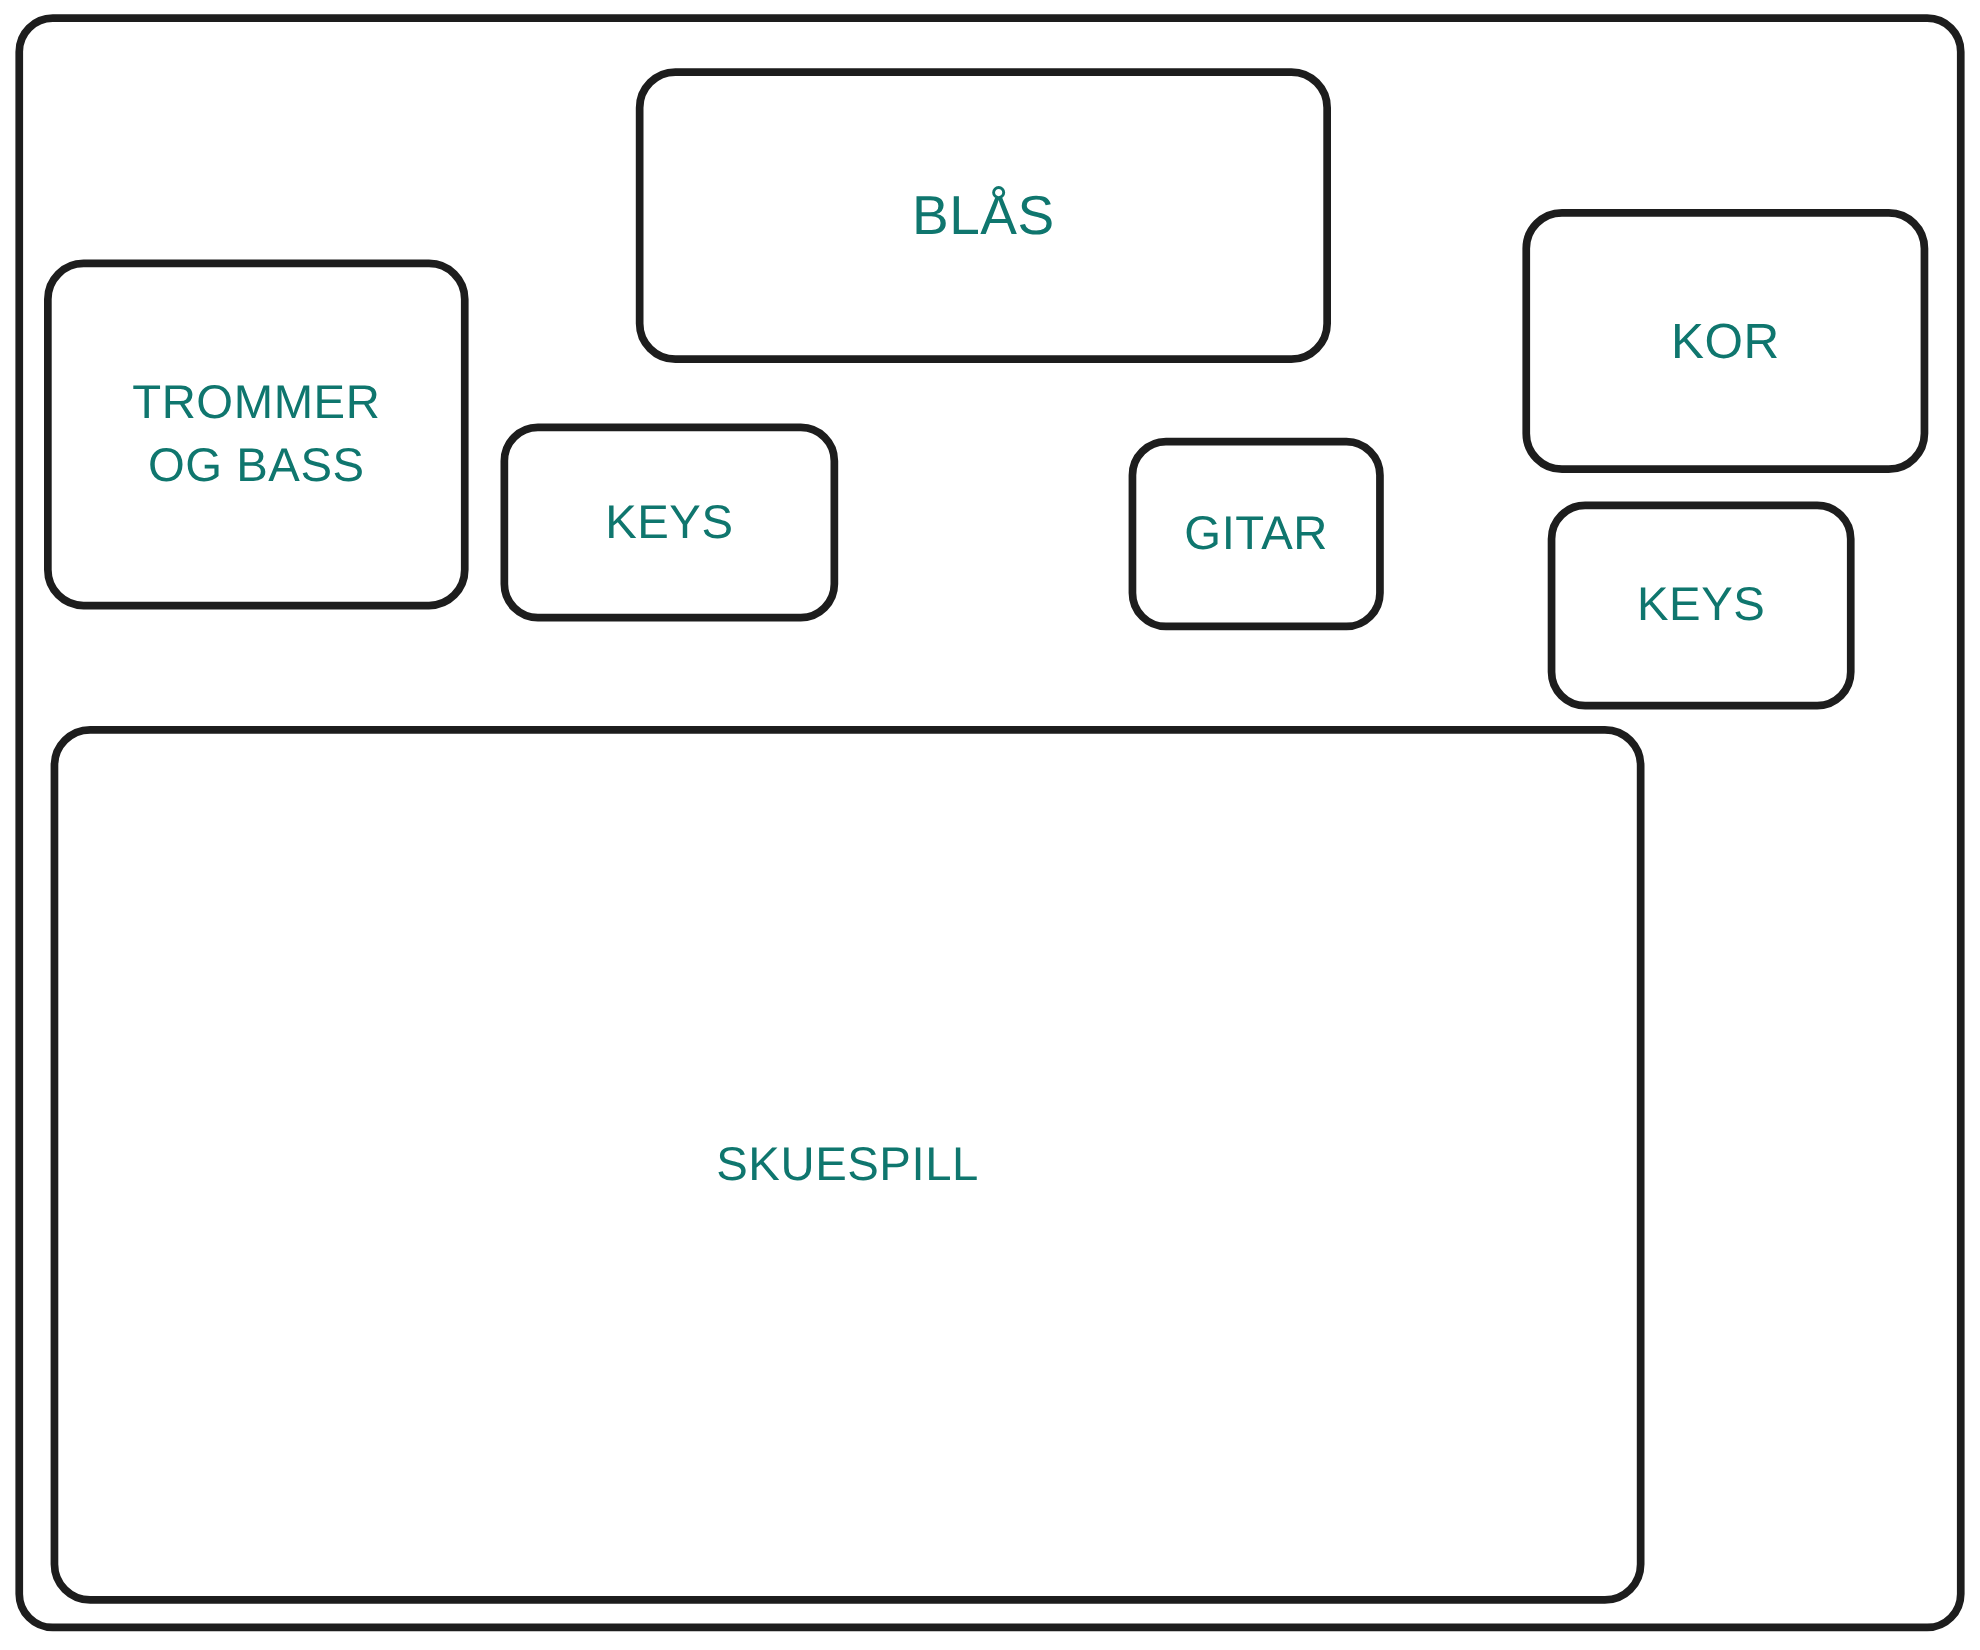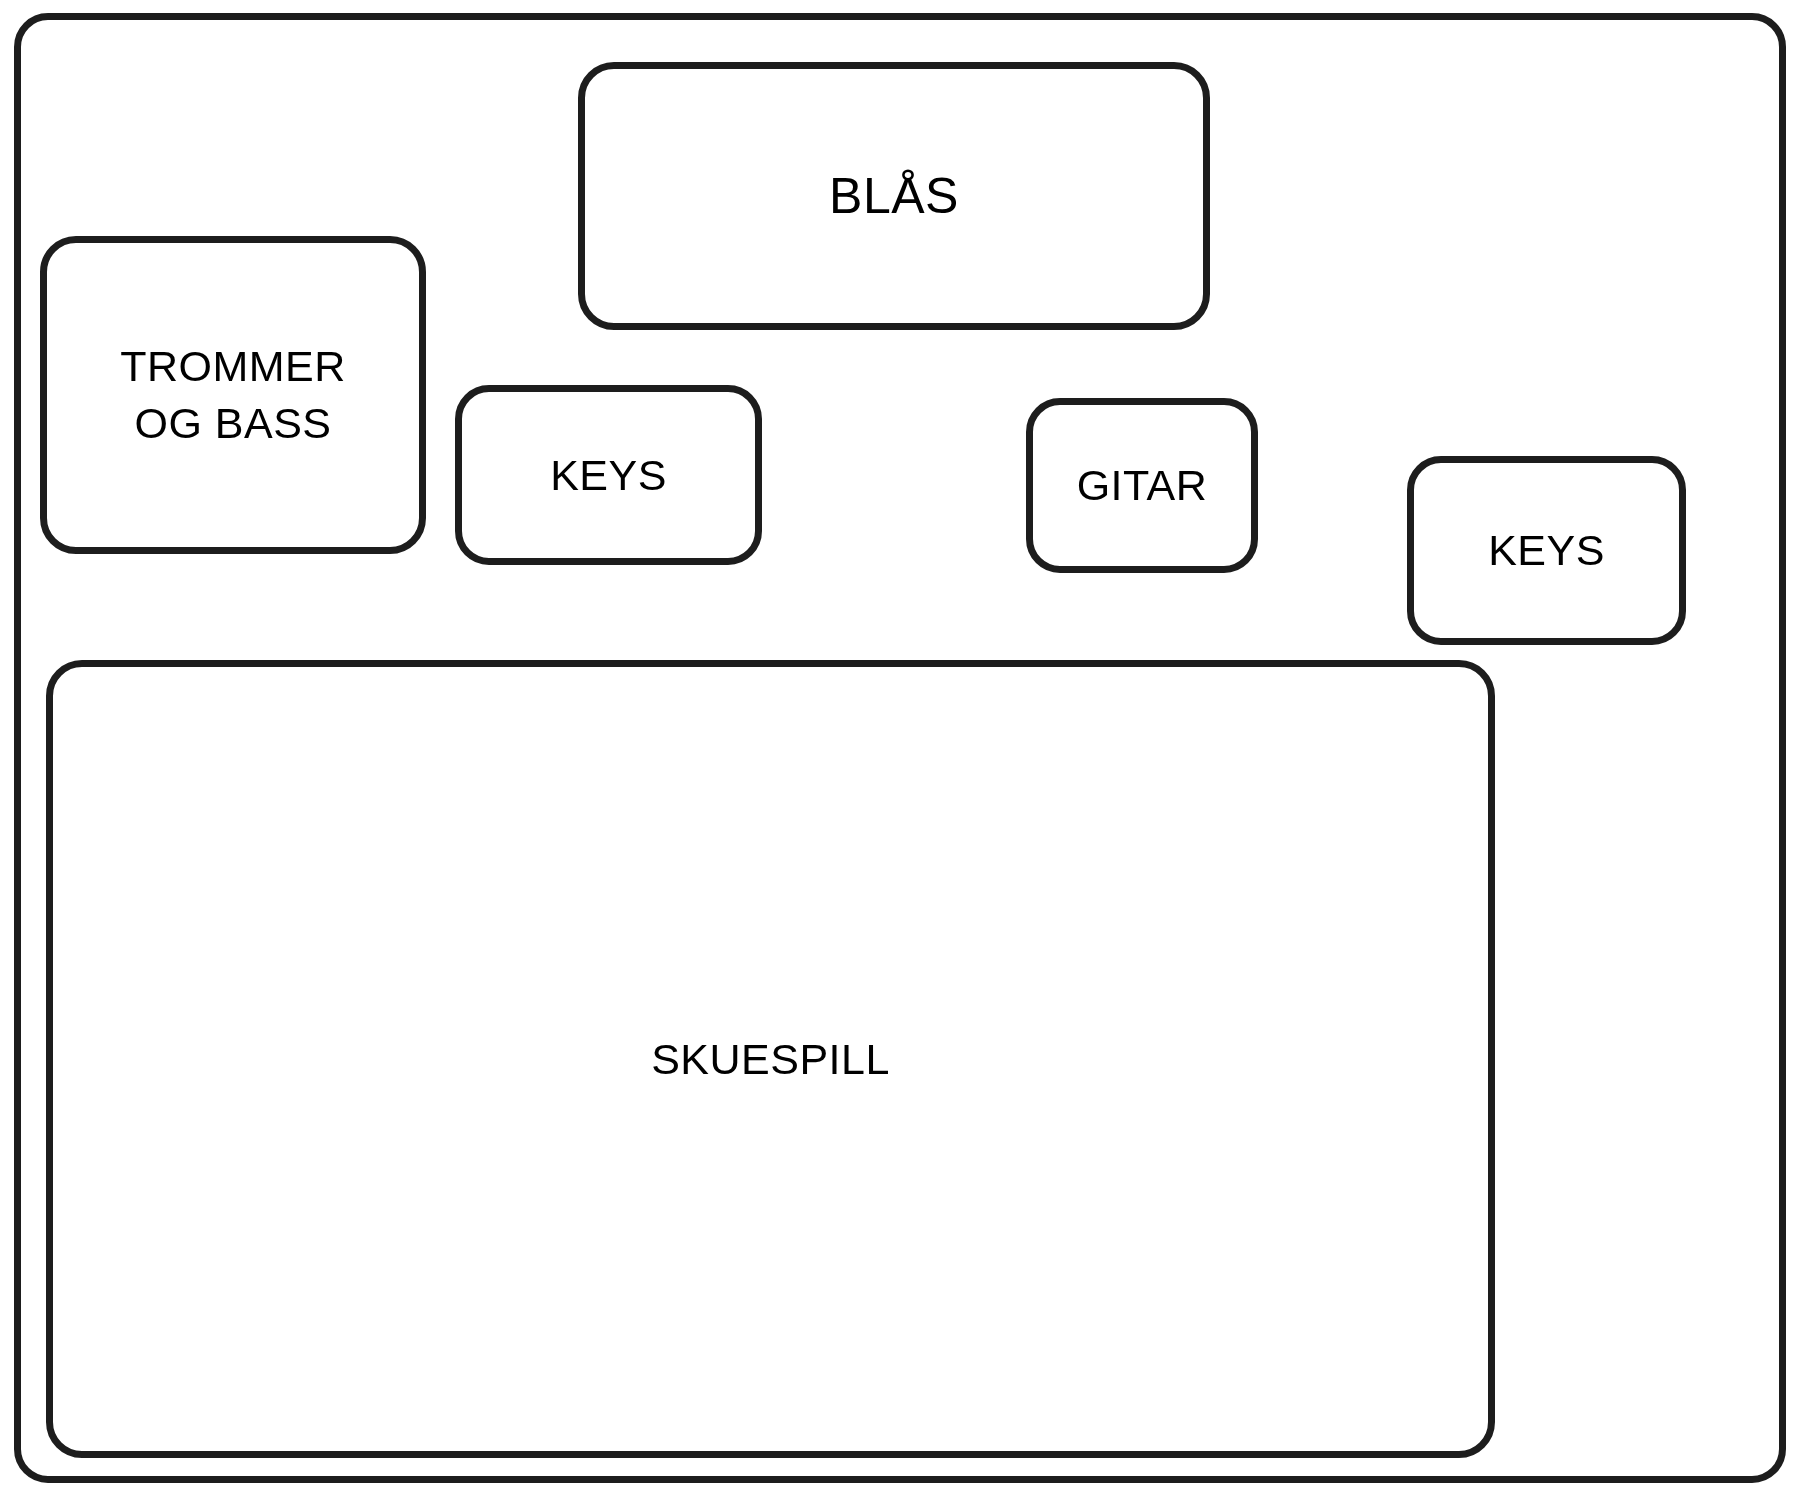--- a/index.html
+++ b/index.html
@@ -21,21 +21,21 @@
     position: absolute;
     box-sizing: border-box;
     border: 7px solid #1d1d1d;
     background: transparent;
     display: flex;
     align-items: center;
     justify-content: center;
     text-align: center;
   }
   .zone-label {
-    color: #000000;
+    color: #0f766e;
     font-weight: 400;
     letter-spacing: 0.5px;
     line-height: 1.32;
     white-space: pre-line;
     padding: 0 6px;
   }
   
   #stage-frame {
     left: 14px;
     top: 13px;
@@ -126,20 +126,23 @@
   </div>
 
   <div class="zone" id="zone-keys-left">
     <span class="zone-label">KEYS</span>
   </div>
 
   <div class="zone" id="zone-gitar">
     <span class="zone-label">GITAR</span>
   </div>
 
+  <div class="zone" id="zone-kor">
+    <span class="zone-label">KOR</span>
+  </div>
 
   <div class="zone" id="zone-keys-right">
     <span class="zone-label">KEYS</span>
   </div>
 
   <div class="zone" id="zone-skuespill">
     <span class="zone-label">SKUESPILL</span>
   </div>
 
 </div>

